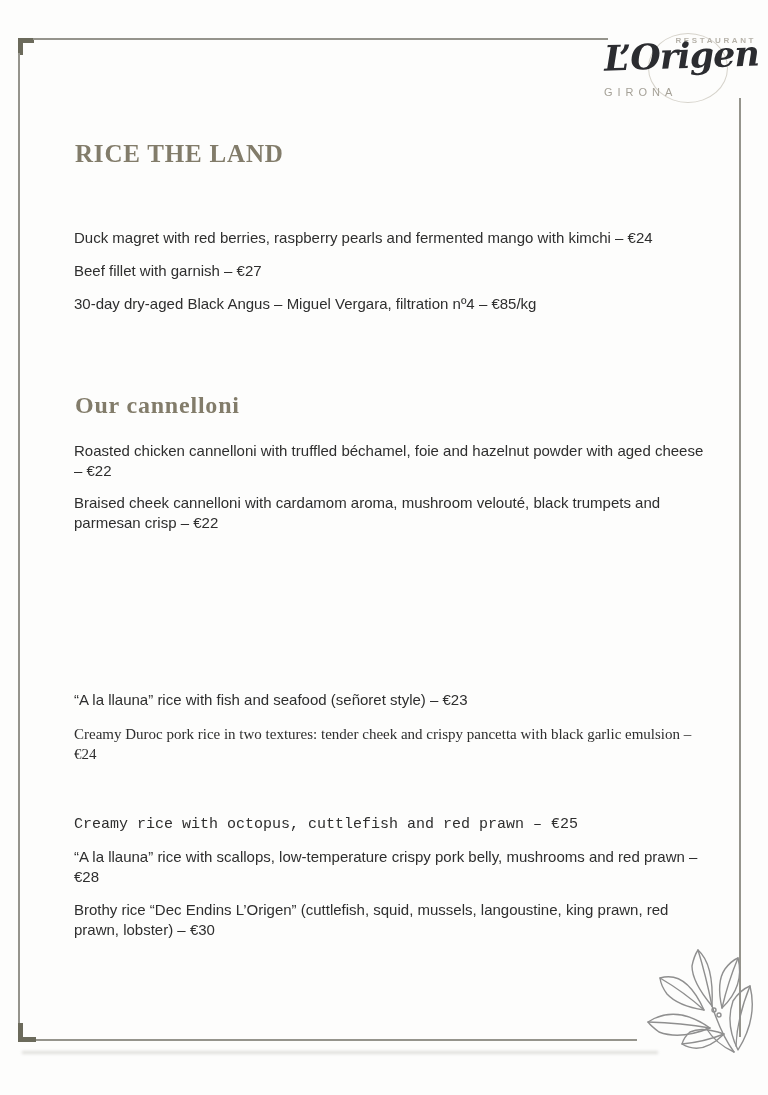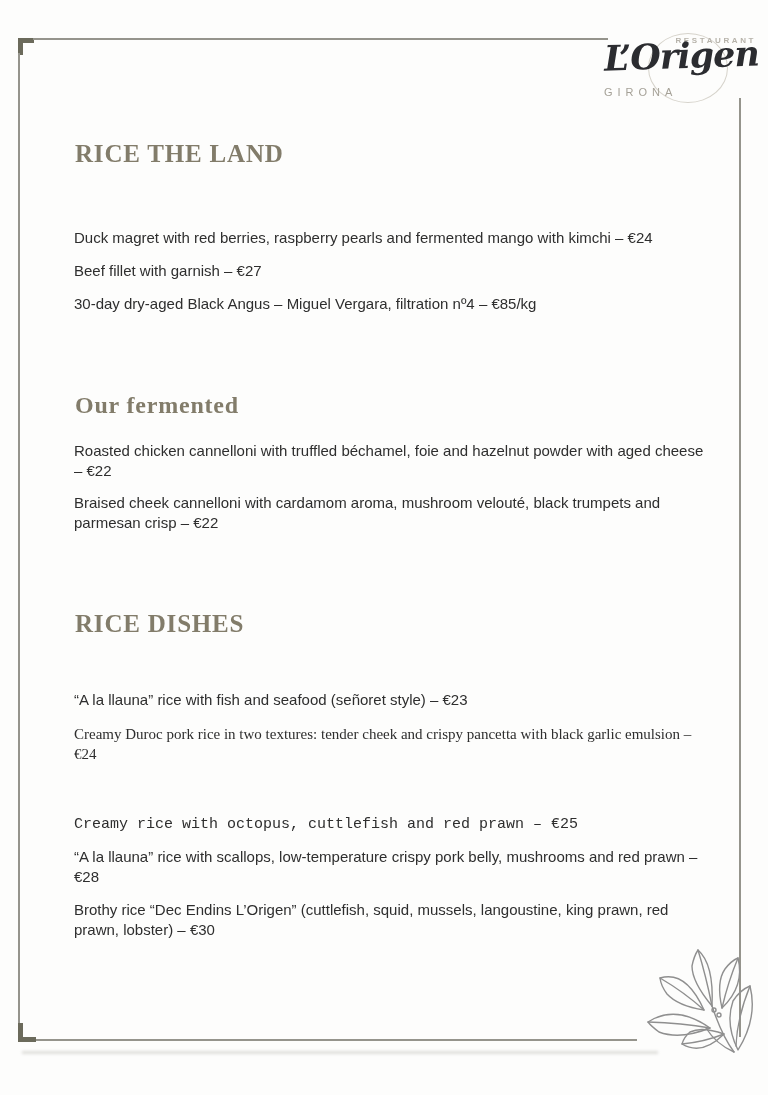--- a/index.html
+++ b/index.html
@@ -74,25 +74,24 @@
     <div class="logo-restaurant">RESTAURANT</div>
     <div class="logo-name">L’Origen</div>
     <div class="logo-city">GIRONA</div>
   </div>
 
   <h2 class="section-title t1">RICE THE LAND</h2>
   <p class="item" style="top:228px;">Duck magret with red berries, raspberry pearls and fermented mango with kimchi – €24</p>
   <p class="item" style="top:261px;">Beef fillet with garnish – €27</p>
   <p class="item" style="top:294px;">30-day dry-aged Black Angus – Miguel Vergara, filtration nº4 – €85/kg</p>
 
-  <h3 class="section-title t2">Our fermented</h3>
+  <h3 class="section-title t2">Our cannelloni</h3>
   <p class="item" style="top:441px;">Roasted chicken cannelloni with truffled béchamel, foie and hazelnut powder with aged cheese – €22</p>
   <p class="item" style="top:493px;">Braised cheek cannelloni with cardamom aroma, mushroom velouté, black trumpets and parmesan crisp – €22</p>
 
-  <h2 class="section-title t3">RICE DISHES</h2>
   <p class="item" style="top:690px;">“A la llauna” rice with fish and seafood (señoret style) – €23</p>
   <p class="item" style="top:724px;font-family:Liberation Serif, serif;">Creamy Duroc pork rice in two textures: tender cheek and crispy pancetta with black garlic emulsion – €24</p>
   <p class="item" style="top:815px;font-family:Liberation Mono, monospace;">Creamy rice with octopus, cuttlefish and red prawn – €25</p>
   <p class="item" style="top:847px;">“A la llauna” rice with scallops, low-temperature crispy pork belly, mushrooms and red prawn – €28</p>
   <p class="item" style="top:900px;">Brothy rice “Dec Endins L’Origen” (cuttlefish, squid, mussels, langoustine, king prawn, red prawn, lobster) – €30</p>
 
   <svg class="leaf" viewBox="0 0 118 122">
     <g stroke="#8f8f8f" fill="none" stroke-width="1.4" stroke-linecap="round" stroke-linejoin="round">
 
       <path d="M16,34 Q42,26 60,66 Q34,62 23,50 Q17,42 16,34 Z"></path>

